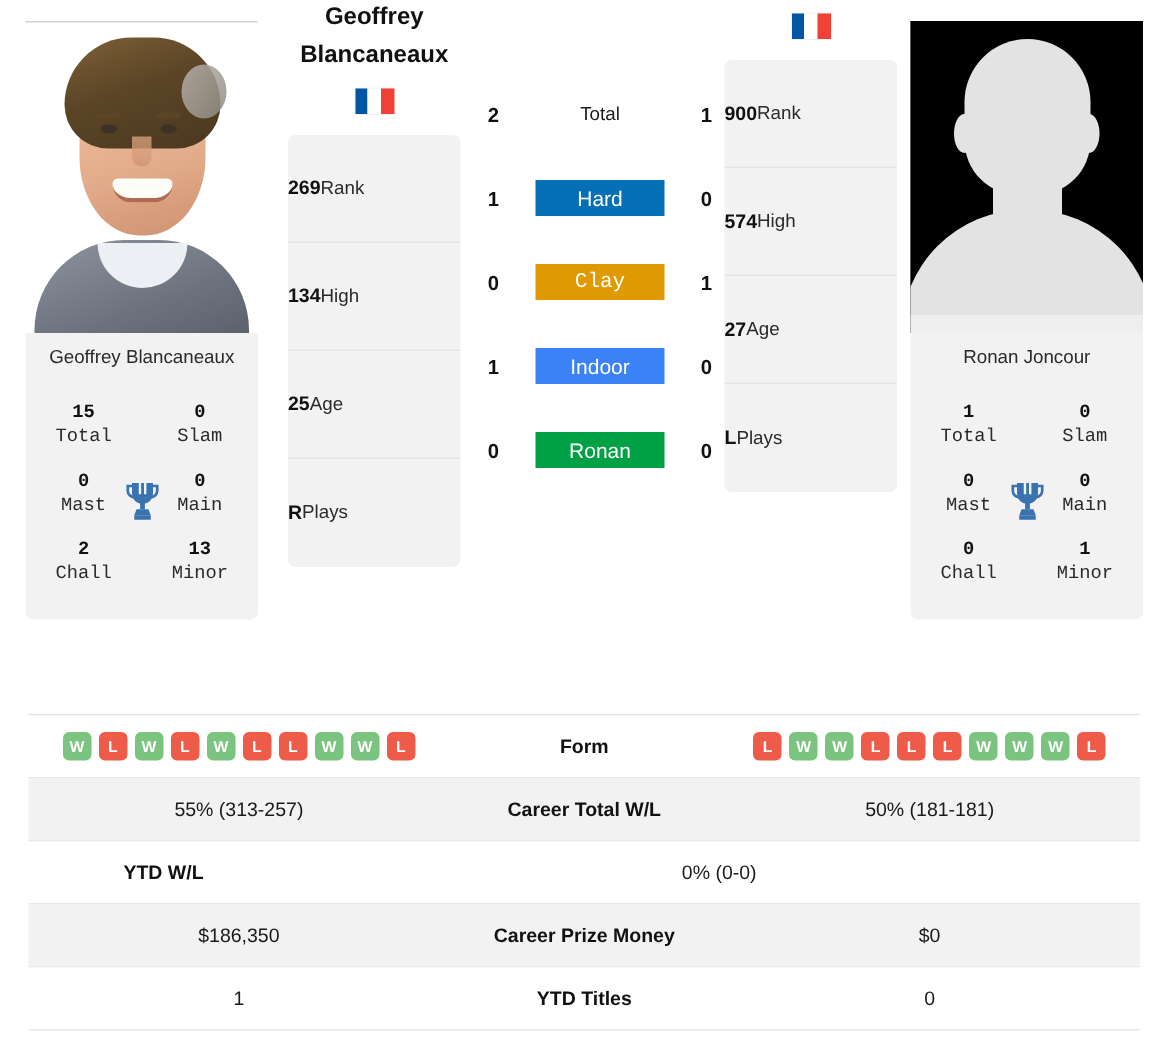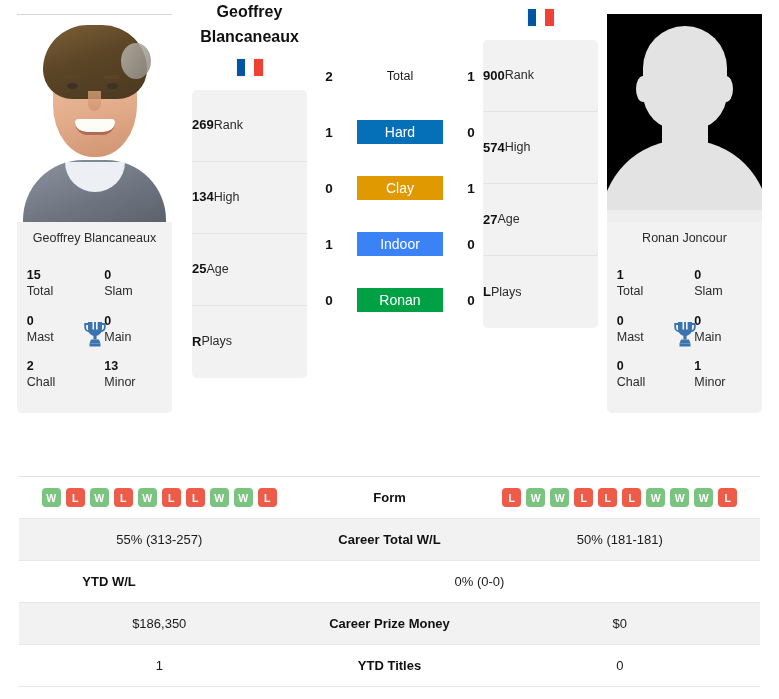--- a/index.html
+++ b/index.html
@@ -190,21 +190,23 @@
     border-radius: 0 0 5px 5px;
   }
   .titles-row {
     display: flex;
     justify-content: space-around;
     align-items: flex-start;
     padding: 7px 0 6px;
   }
   .t-cell {
     width: 58px;
+    text-align: center;
     line-height: 1.3;
+    font-family: Liberation Mono, monospace;
   }
   .t-val {
     display: block;
     font-size: 12.5px;
     font-weight: bold;
     color: #111;
   }
   .t-lbl {
     display: block;
     font-size: 12.5px;
@@ -462,21 +464,21 @@
         <div class="h2h-mid">Total</div>
         <div class="h2h-num">1</div>
       </div>
       <div class="h2h-row">
         <div class="h2h-num">1</div>
         <div class="surface-bar" style="background: rgb(5, 112, 184);">Hard</div>
         <div class="h2h-num">0</div>
       </div>
       <div class="h2h-row">
         <div class="h2h-num">0</div>
-        <div class="surface-bar" style="background: rgb(224, 153, 0);">Clay</div>
+        <div class="surface-bar" style="background: rgb(224, 153, 0); font-family: Liberation Mono, monospace;">Clay</div>
         <div class="h2h-num">1</div>
       </div>
       <div class="h2h-row">
         <div class="h2h-num">1</div>
         <div class="surface-bar" style="background: #3b82f6;">Indoor</div>
         <div class="h2h-num">0</div>
       </div>
       <div class="h2h-row">
         <div class="h2h-num">0</div>
         <div class="surface-bar" style="background: rgb(0, 160, 69);">Ronan</div>

